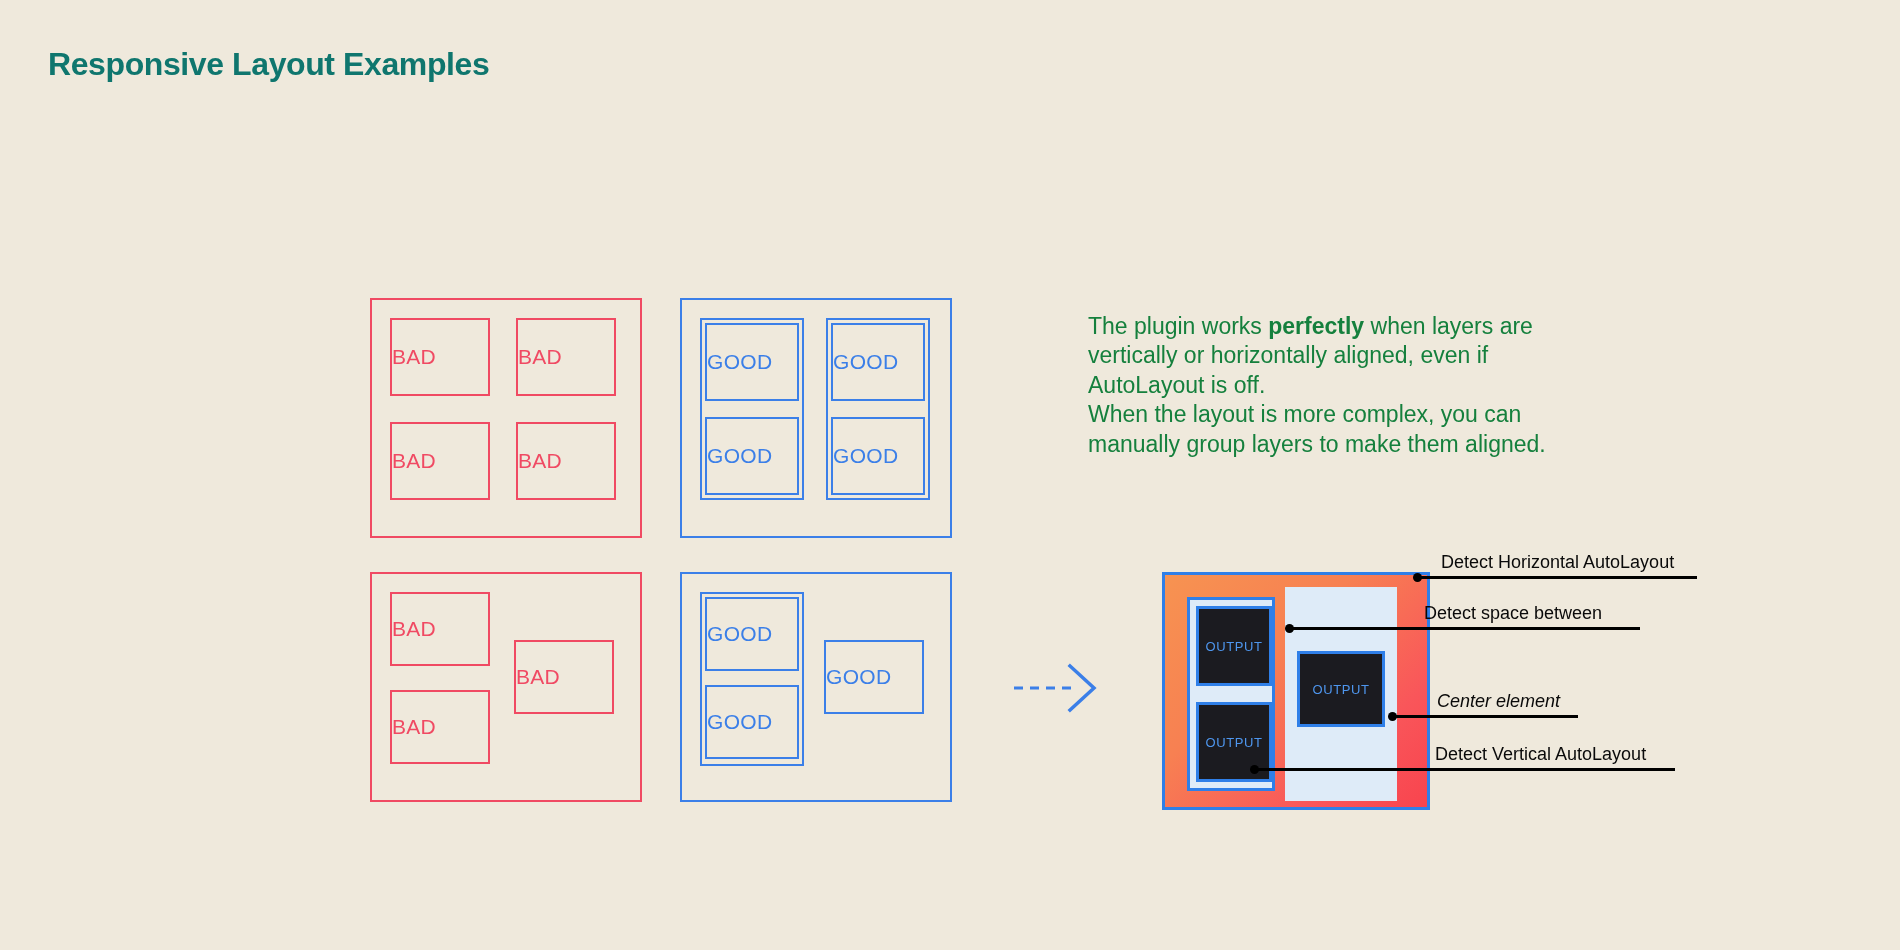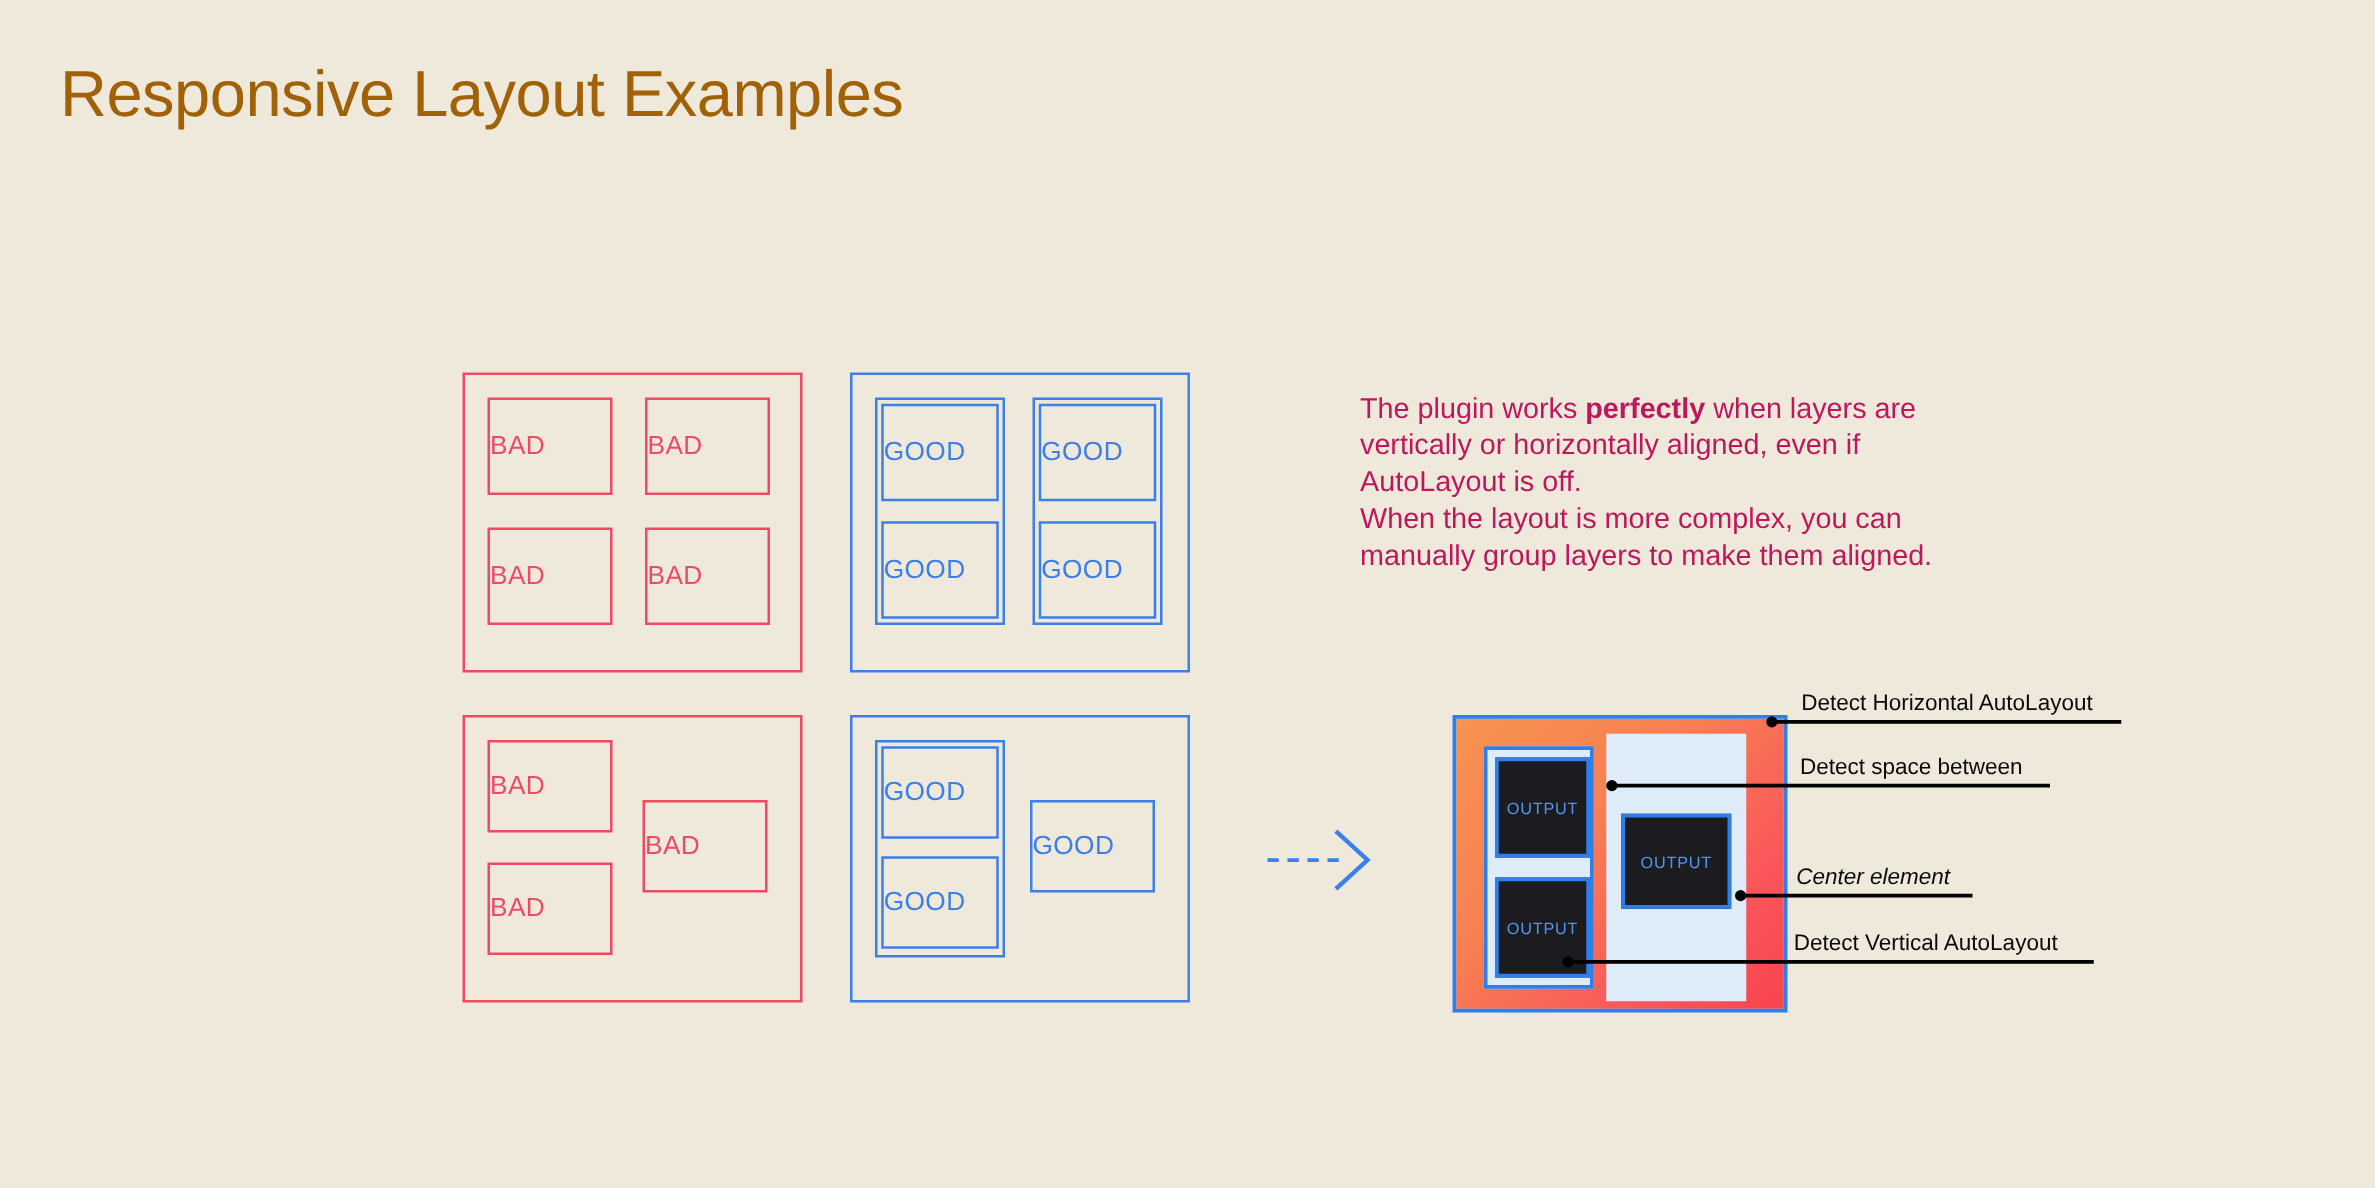--- a/index.html
+++ b/index.html
@@ -11,23 +11,23 @@
     font-family: "Liberation Sans", sans-serif;
     overflow: hidden;
     position: relative;
   }
 
   
   #page-title {
     position: absolute;
     left: 48px;
     top: 46px;
-    font-size: 52px;
-    font-weight: normal;
-    color: #a16207;
+    font-size: 32px;
+    font-weight: bold;
+    color: #0f766e;
     letter-spacing: -0.4px;
     white-space: nowrap;
   }
 
   
   .example-panel {
     position: absolute;
     background: transparent;
   }
   .panel-frame {
@@ -71,21 +71,21 @@
     width: 88px;
     height: 56px;
   }
 
   
   #description {
     position: absolute;
     left: 1088px;
     top: 312px;
     width: 470px;
-    color: #be185d;
+    color: #15803d;
     font-size: 23px;
     line-height: 1.28;
   }
   #description p + p { }
   #description b { font-weight: bold; }
 
   
   #output-diagram {
     position: absolute;
     left: 1162px;
@@ -162,21 +162,21 @@
   }
 
   #anno-horizontal { left: 1418px; top: 576px; }
   #anno-horizontal .anno-line { width: 280px; transform: translateX(-1px); }
   #anno-horizontal .anno-dot  { left: -5px; }
   #anno-horizontal .anno-label { left: 23px; }
 
   #anno-space { left: 1290px; top: 627px; }
   #anno-space .anno-line { width: 350px; }
   #anno-space .anno-dot  { left: -5px; }
-  #anno-space .anno-label { left: 150px; }
+  #anno-space .anno-label { left: 134px; }
 
   #anno-center { left: 1393px; top: 715px; }
   #anno-center .anno-line { width: 185px; }
   #anno-center .anno-dot  { left: -5px; }
   #anno-center .anno-label { left: 44px; font-style: italic; }
 
   #anno-vertical { left: 1255px; top: 768px; }
   #anno-vertical .anno-line { width: 420px; }
   #anno-vertical .anno-dot  { left: -5px; }
   #anno-vertical .anno-label { left: 180px; }

